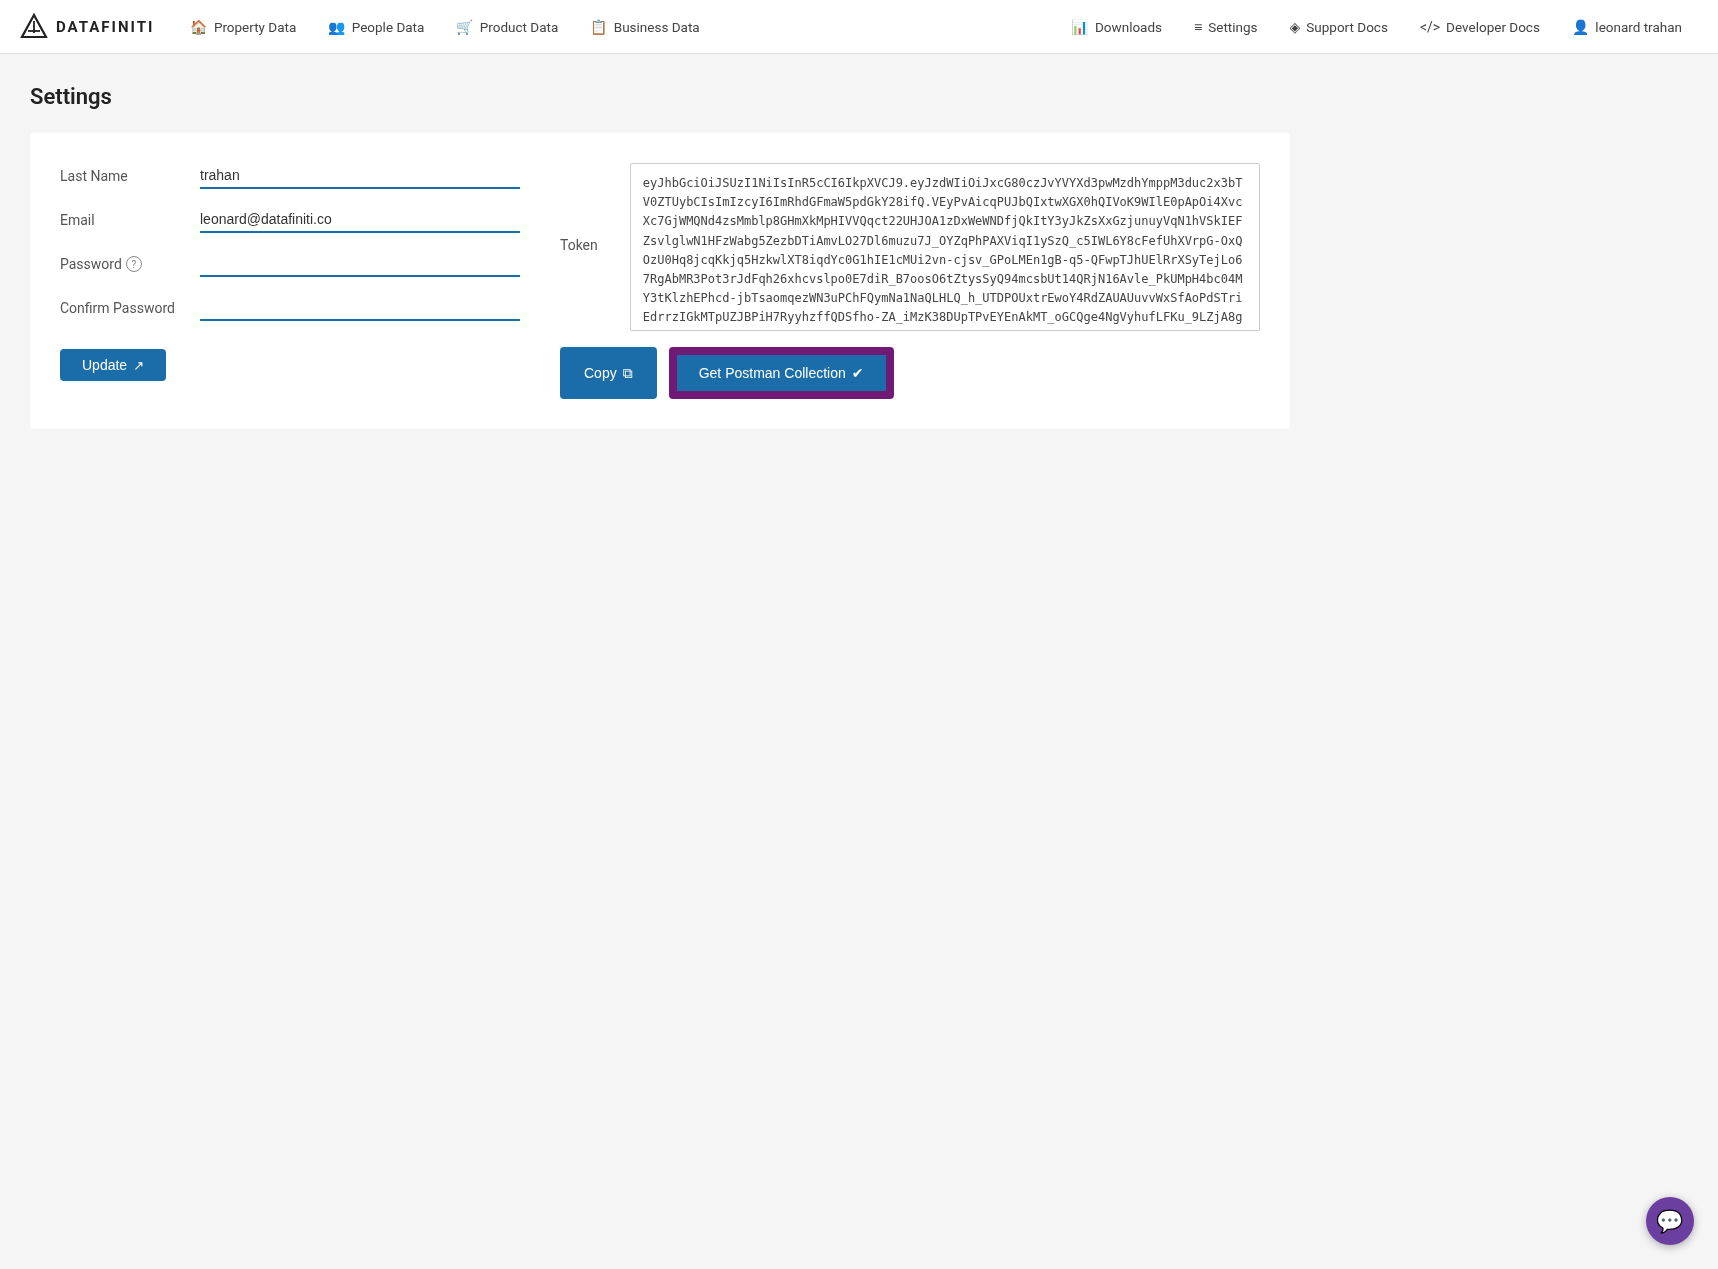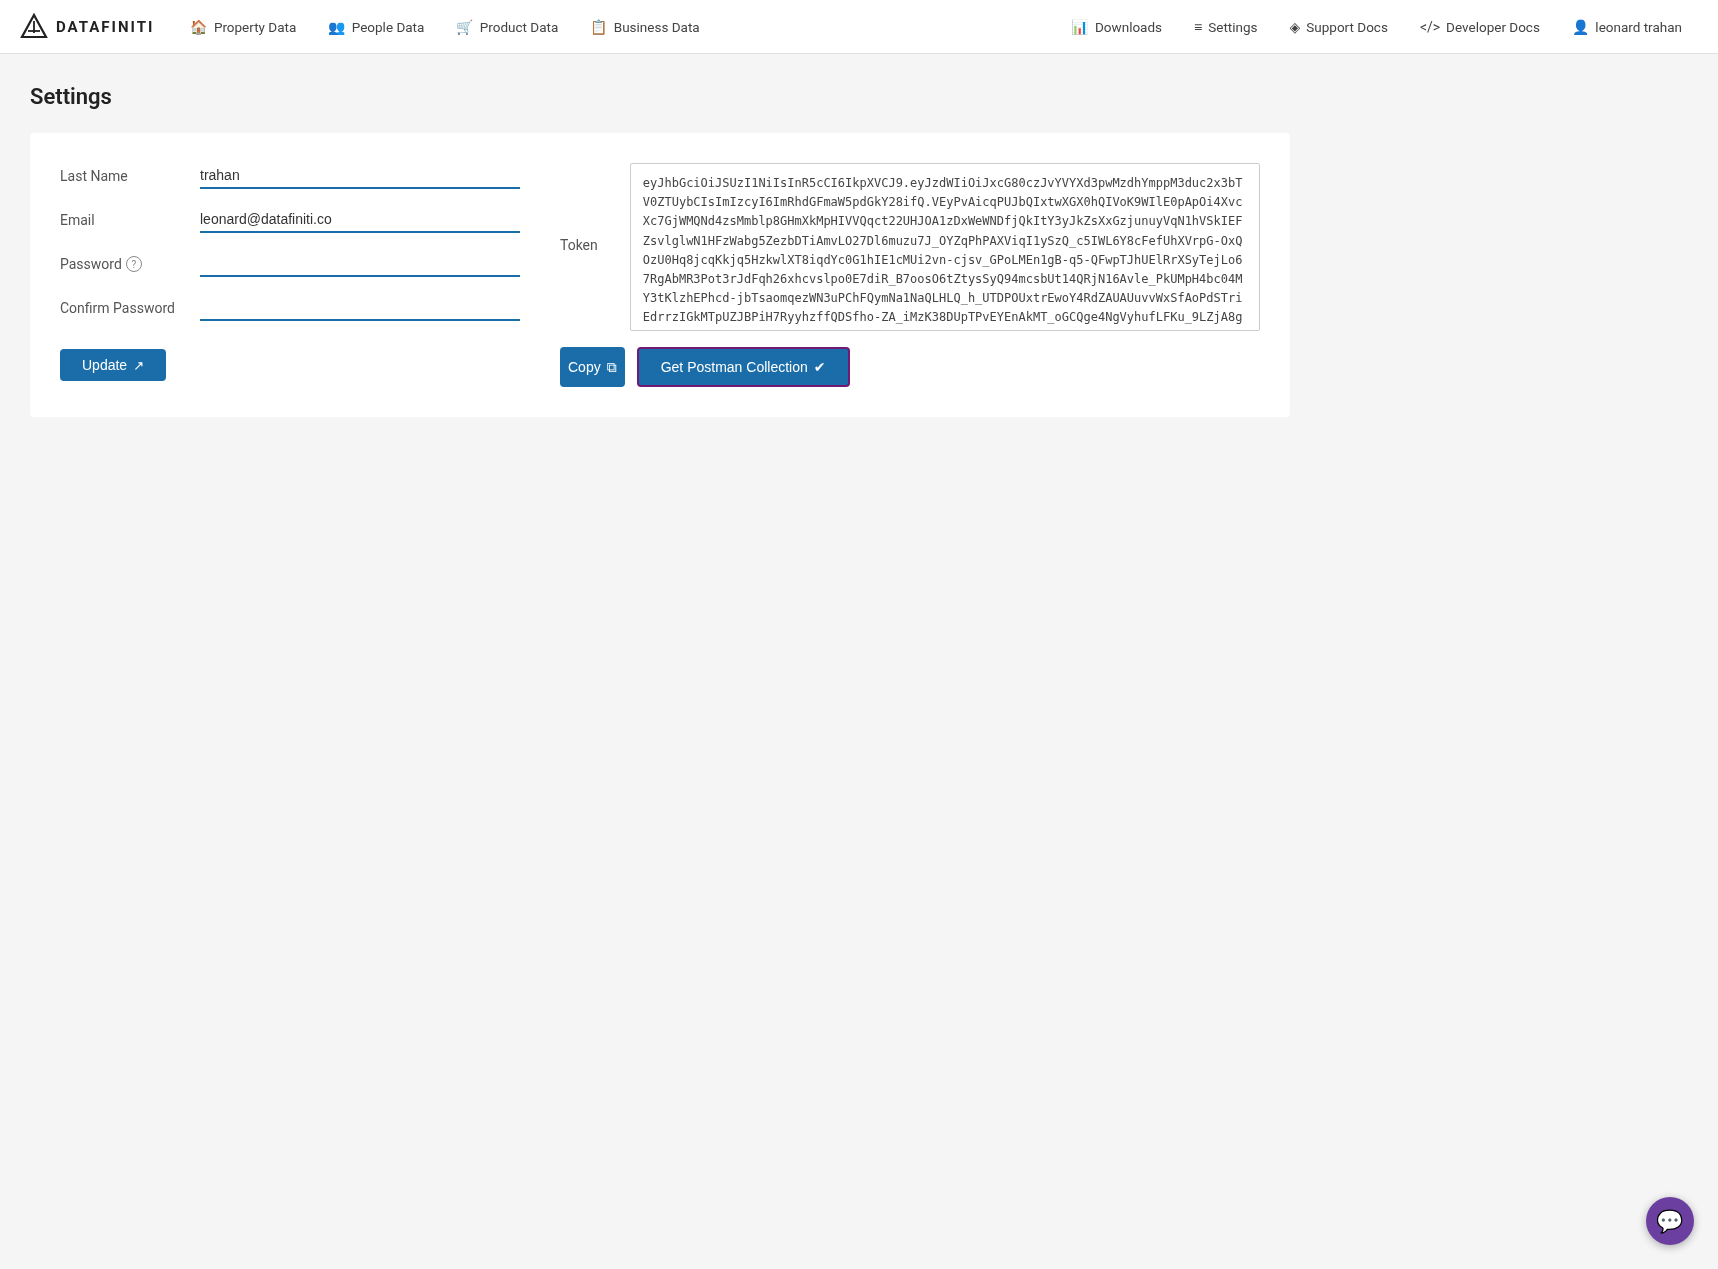--- a/index.html
+++ b/index.html
@@ -171,31 +171,31 @@
       margin-top: 16px;
     }
     .copy-btn {
       display: inline-flex;
       align-items: center;
       gap: 6px;
       background: #1a6da8;
       color: #fff;
       border: none;
       border-radius: 4px;
-      padding: 10px 8px;
+      padding: 10px 24px;
       font-size: 14px;
       cursor: pointer;
     }
     .postman-btn {
       display: inline-flex;
       align-items: center;
       gap: 6px;
       background: #1a6da8;
       color: #fff;
-      border: 2px solid #701a75;
+      border: 8px solid #701a75;
       border-radius: 4px;
       padding: 10px 22px;
       font-size: 14px;
       cursor: pointer;
     }
 
     
     .chat-bubble {
       position: fixed;
       bottom: 24px;

